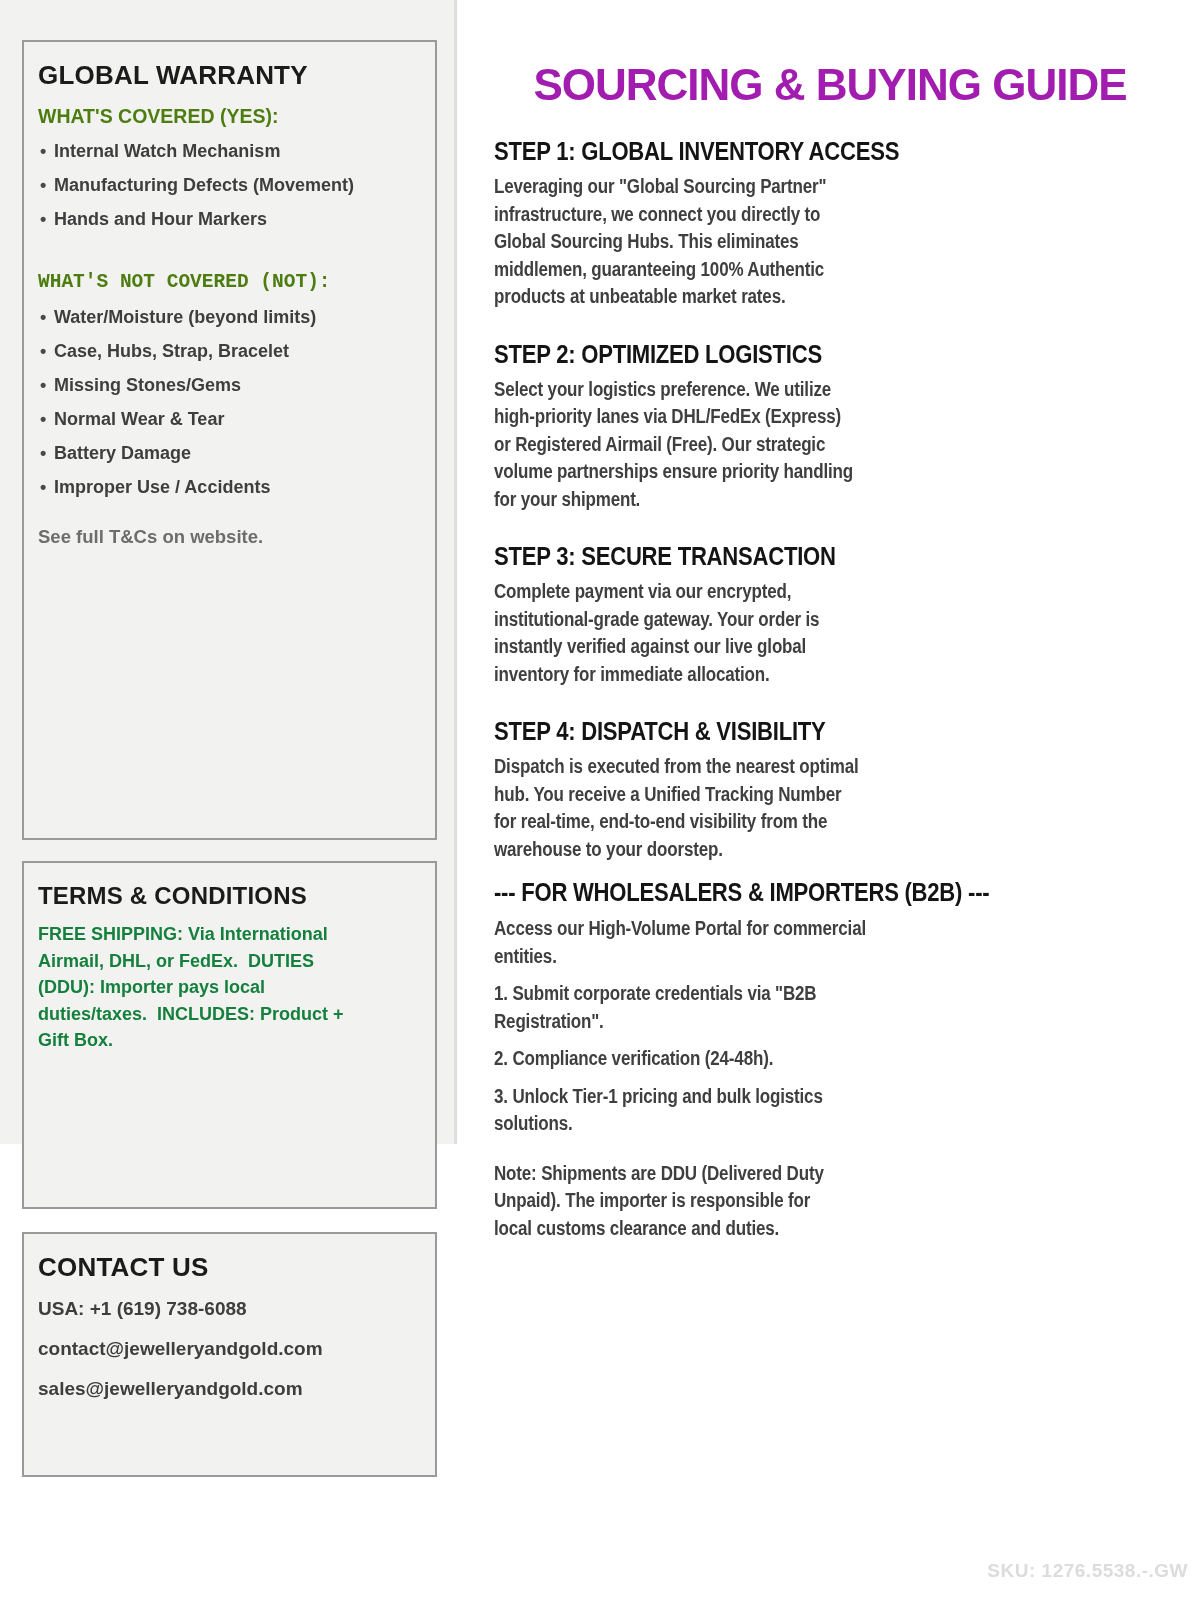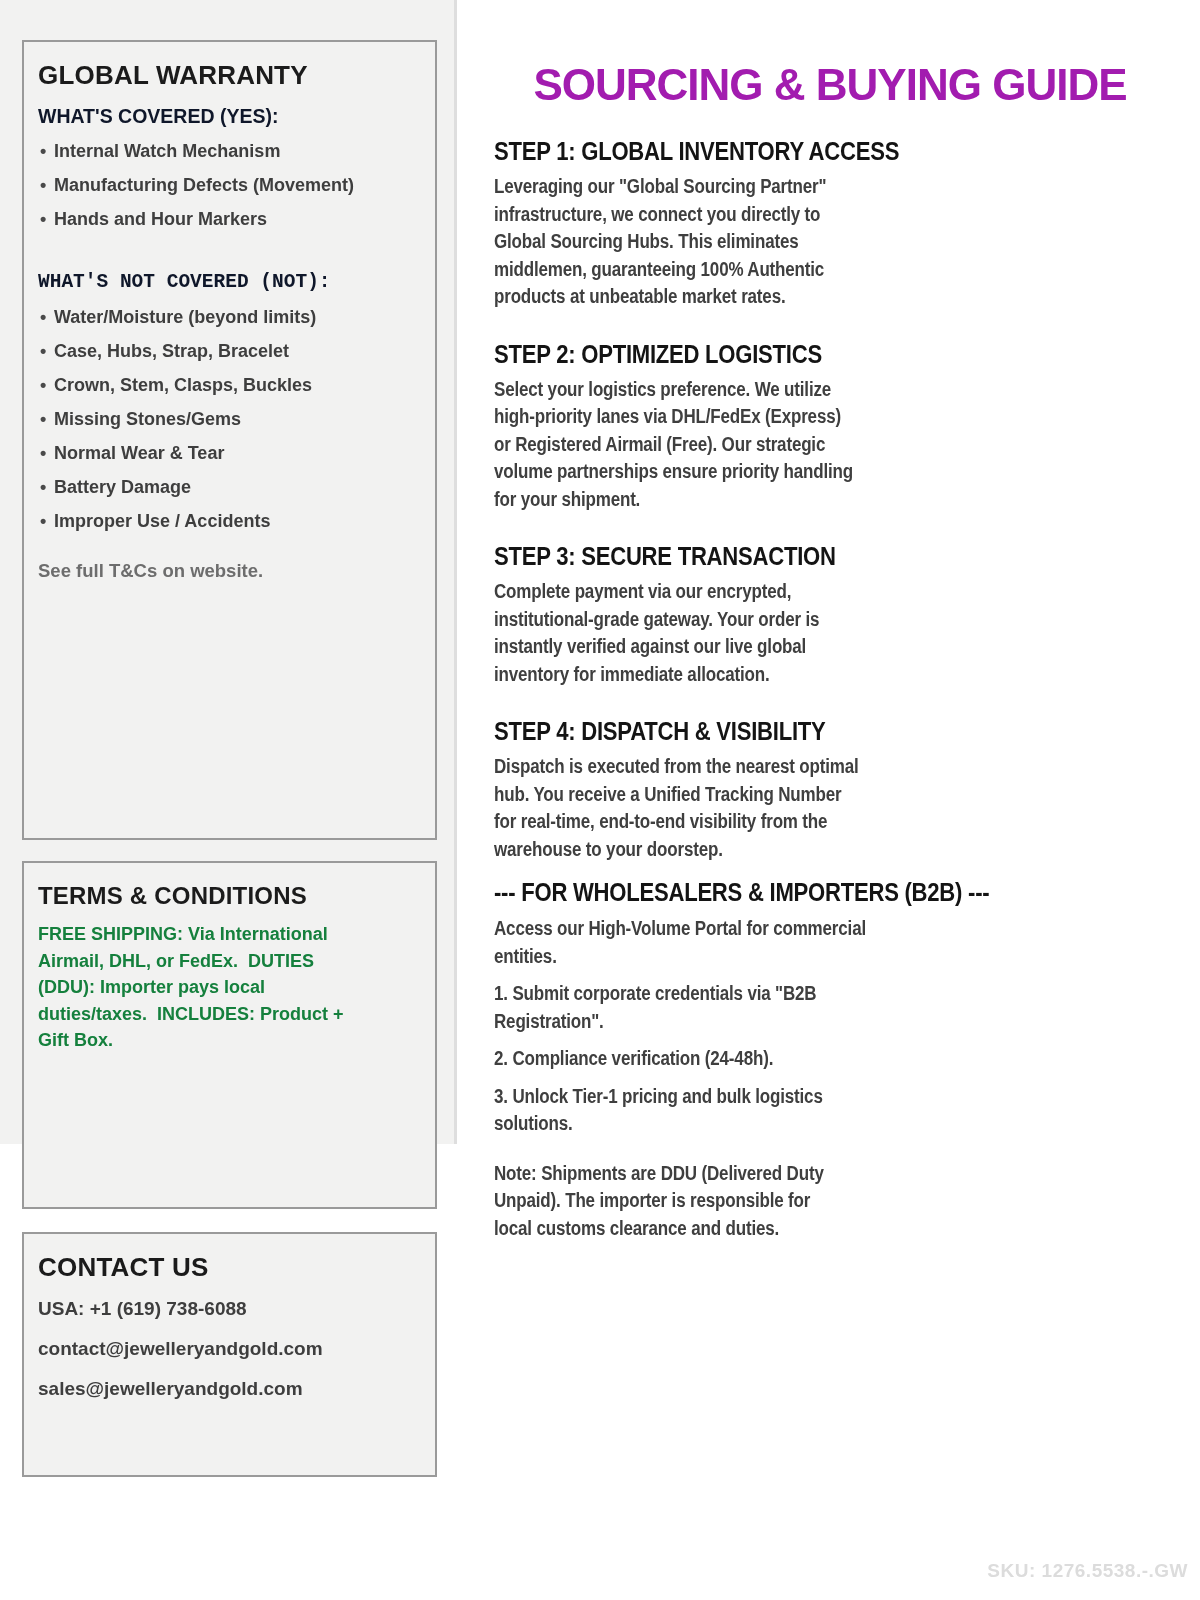--- a/index.html
+++ b/index.html
@@ -25,21 +25,21 @@
   .panel-contact  { margin-top:23px; height:245px; }
 
   .panel h2 {
     margin:0; font-size:26px; font-weight:bold; color:#1b1b1b;
     letter-spacing:0.2px; line-height:30px;
   }
   .panel-terms h2 { font-size:24px; }
 
   .subhead {
     margin:14px 0 0 0; font-size:19.5px; font-weight:bold;
-    color:#0f172a; line-height:24px;
+    color:#4d7c0f; line-height:24px;
   }
   .subhead.nc { margin-top:34px;font-family:Liberation Mono, monospace; }
 
   ul.blist { list-style:none; margin:6px 0 0 0; padding:0; }
   ul.blist li {
     position:relative; padding-left:16px; font-size:18px; font-weight:bold;
     color:#3e3e3e; line-height:34px; white-space:nowrap;
   }
   ul.blist li::before { content:"\2022"; position:absolute; left:2px; color:#4a4a4a; }
 
@@ -100,21 +100,20 @@
 
     <li>Internal Watch Mechanism</li>
         <li>Manufacturing Defects (Movement)</li>
         <li>Hands and Hour Markers</li>
       </ul>
     <p class="subhead nc">WHAT'S NOT COVERED (NOT):</p>
     <ul class="blist">
 
     <li>Water/Moisture (beyond limits)</li>
         <li>Case, Hubs, Strap, Bracelet</li>
-        <li>Crown, Stem, Clasps, Buckles</li>
         <li>Missing Stones/Gems</li>
         <li>Normal Wear &amp; Tear</li>
         <li>Battery Damage</li>
         <li>Improper Use / Accidents</li>
       </ul>
     <p class="footnote">See full T&amp;Cs on website.</p>
   </section>
 
   <section class="panel panel-terms">
     <h2>TERMS &amp; CONDITIONS</h2>

